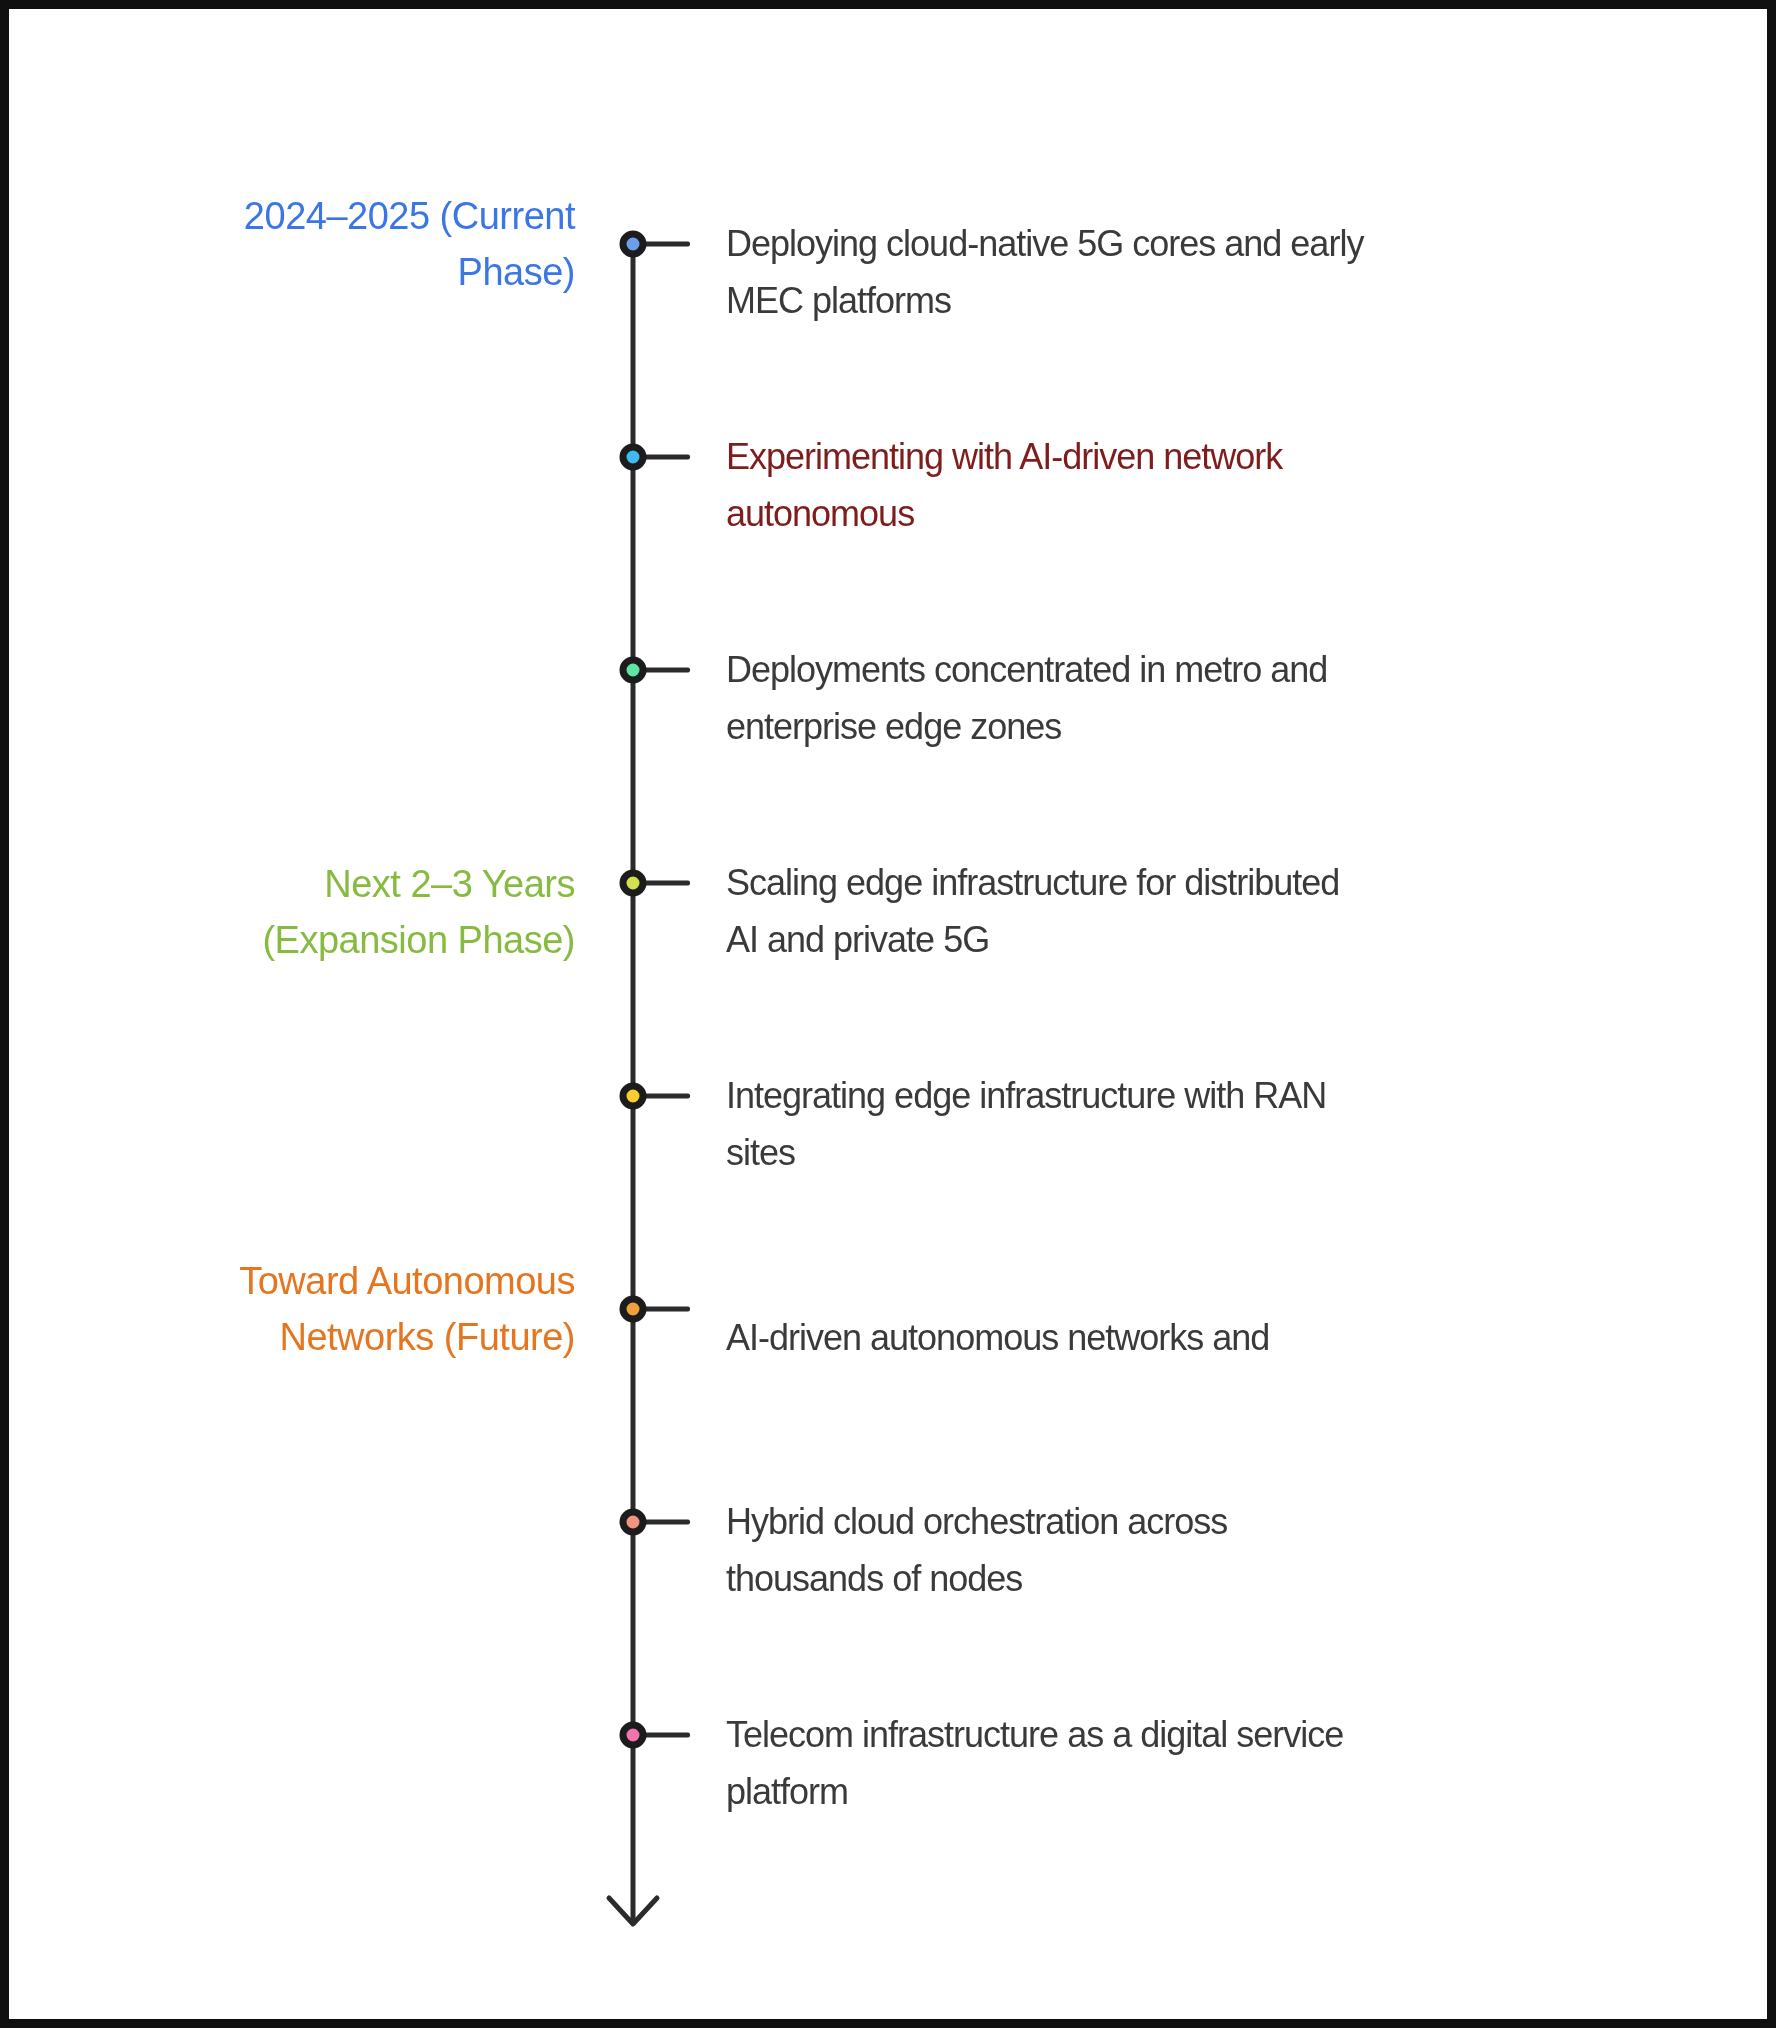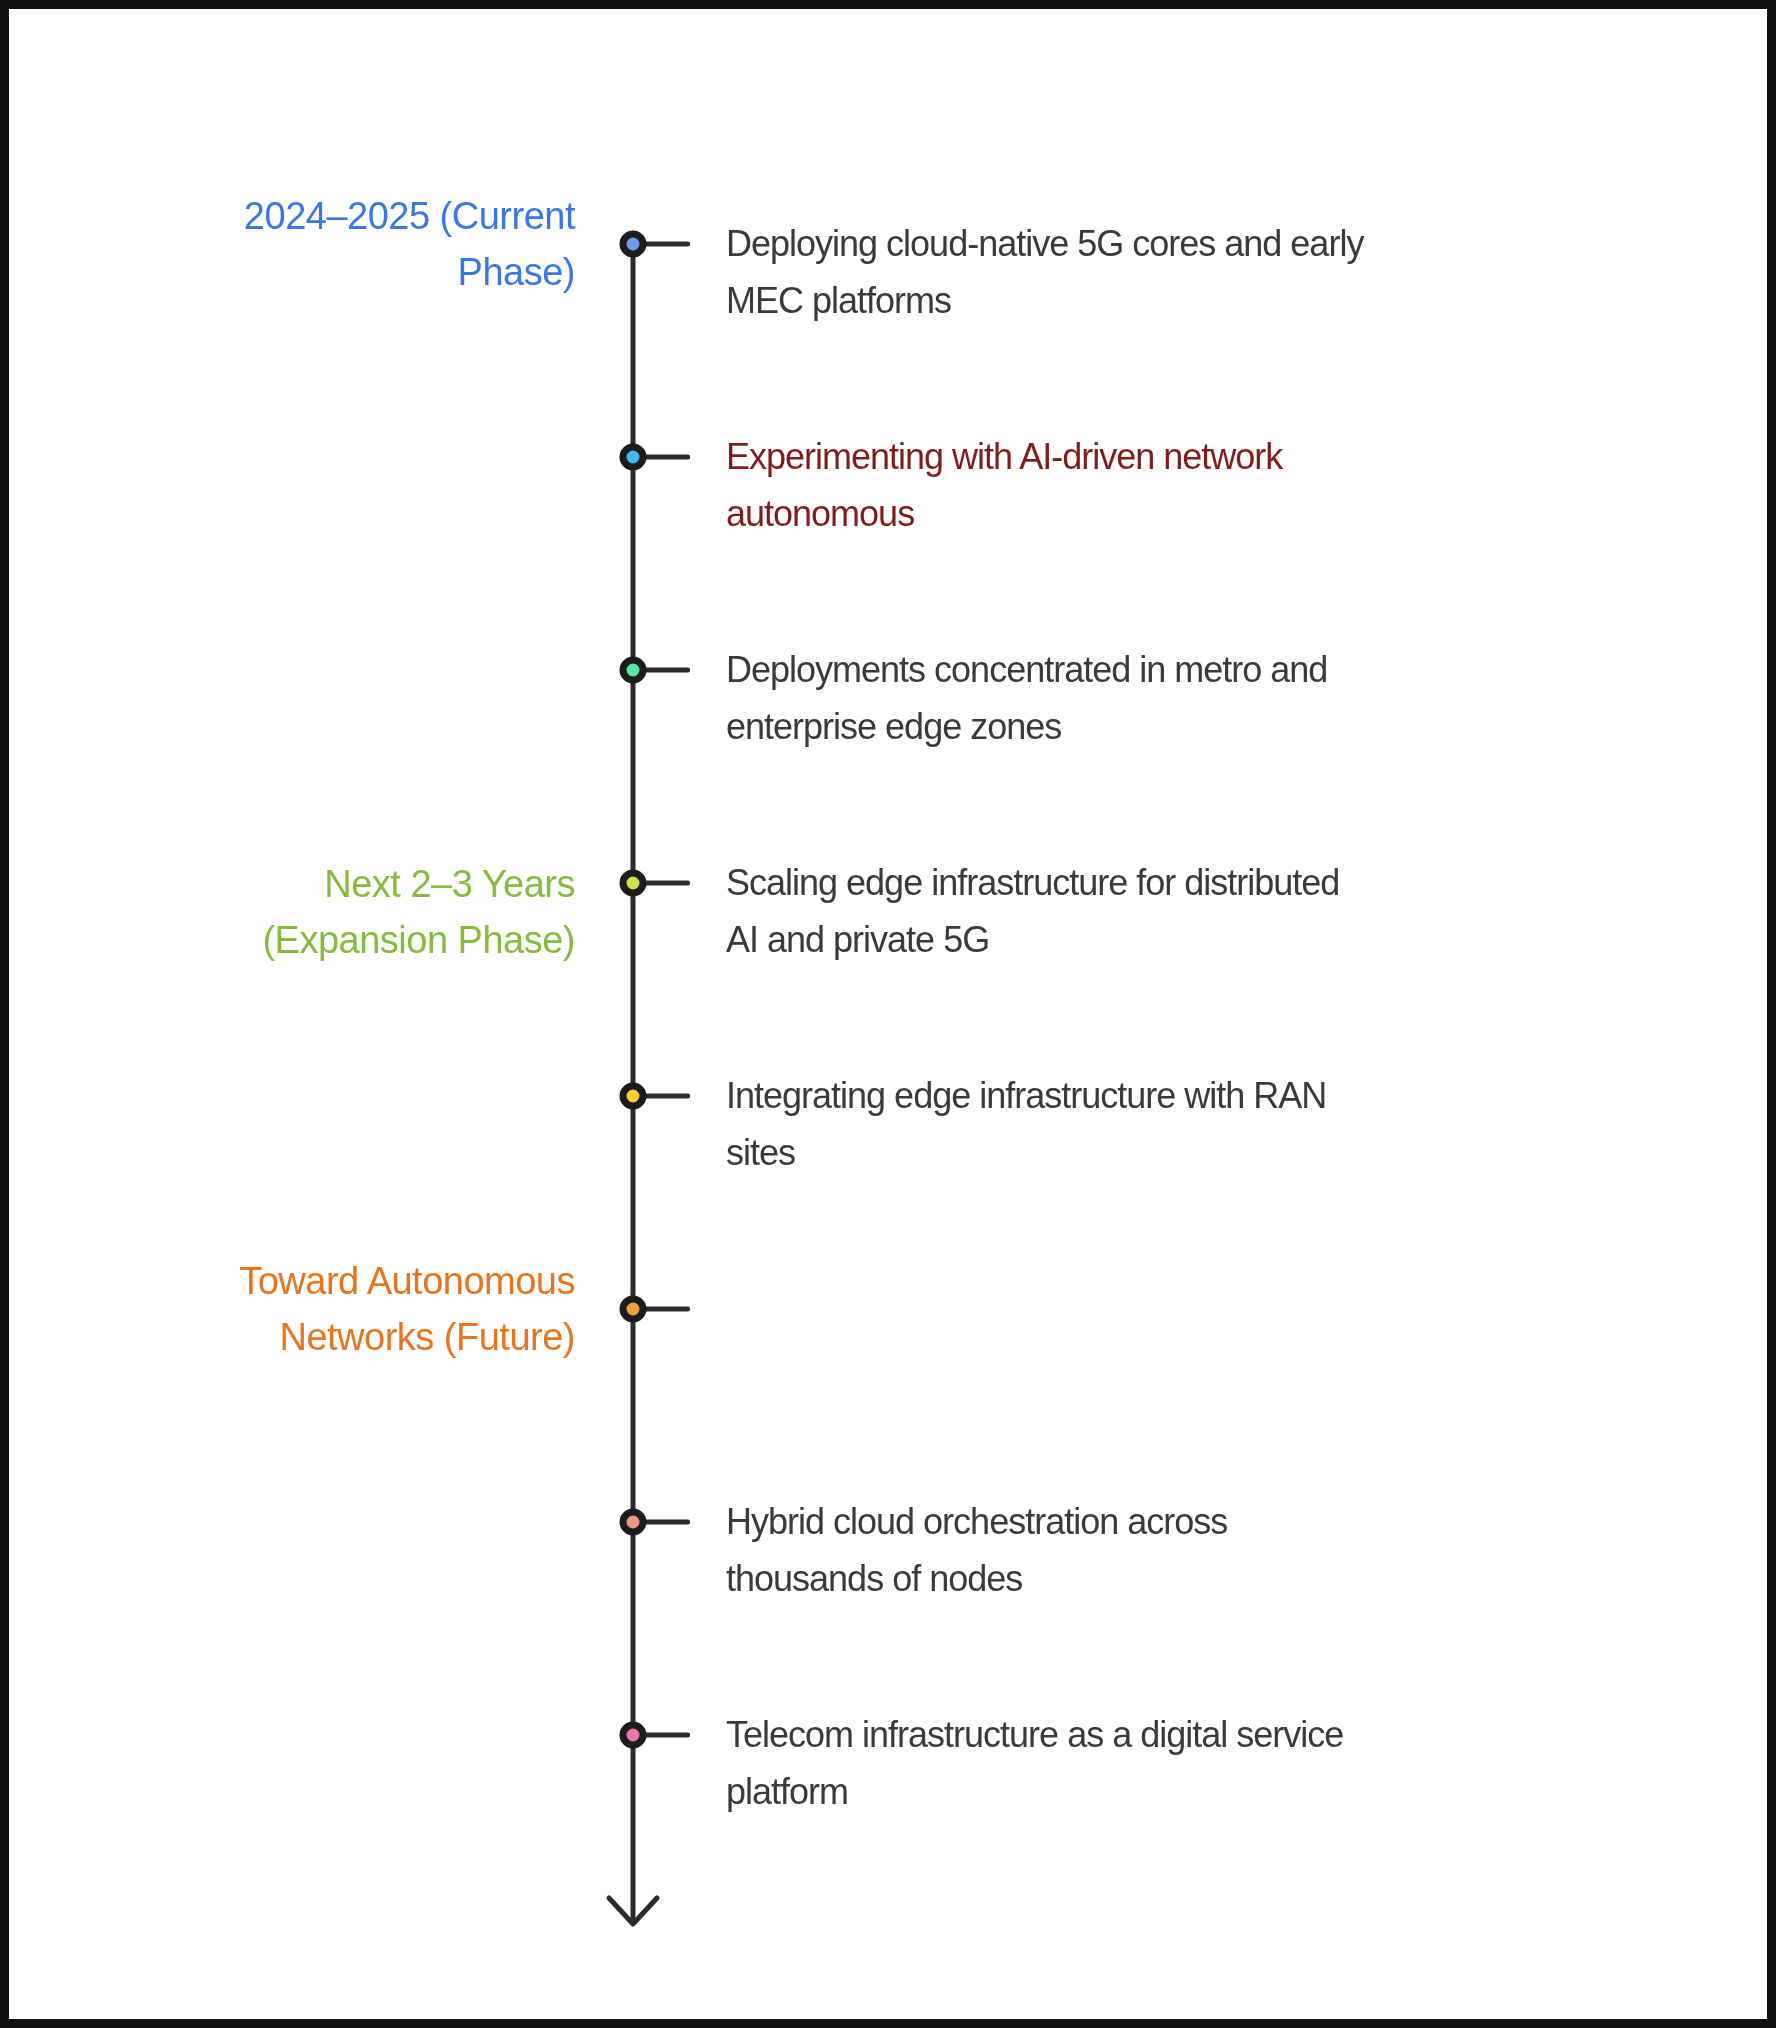--- a/index.html
+++ b/index.html
@@ -151,20 +151,21 @@
   <div class="milestone-text" style="color: rgb(58, 58, 58);">
     <div>Integrating edge infrastructure with RAN</div>
     <div>sites</div>
   </div>
 </div>
 
 <div class="milestone" style="top:1309px">
   <div class="connector" style="background: rgb(43, 43, 43);"></div>
   <div class="dot" style="background: rgb(240, 160, 60);"></div>
   <div class="milestone-text" style="color: rgb(58, 58, 58);">
+    <div>AI-driven autonomous networks and</div>
   </div>
 </div>
 
 <div class="milestone" style="top:1522px">
   <div class="connector" style="background: rgb(43, 43, 43);"></div>
   <div class="dot" style="background: rgb(238, 148, 128);"></div>
   <div class="milestone-text" style="color: rgb(58, 58, 58);">
     <div>Hybrid cloud orchestration across</div>
     <div>thousands of nodes</div>
   </div>

